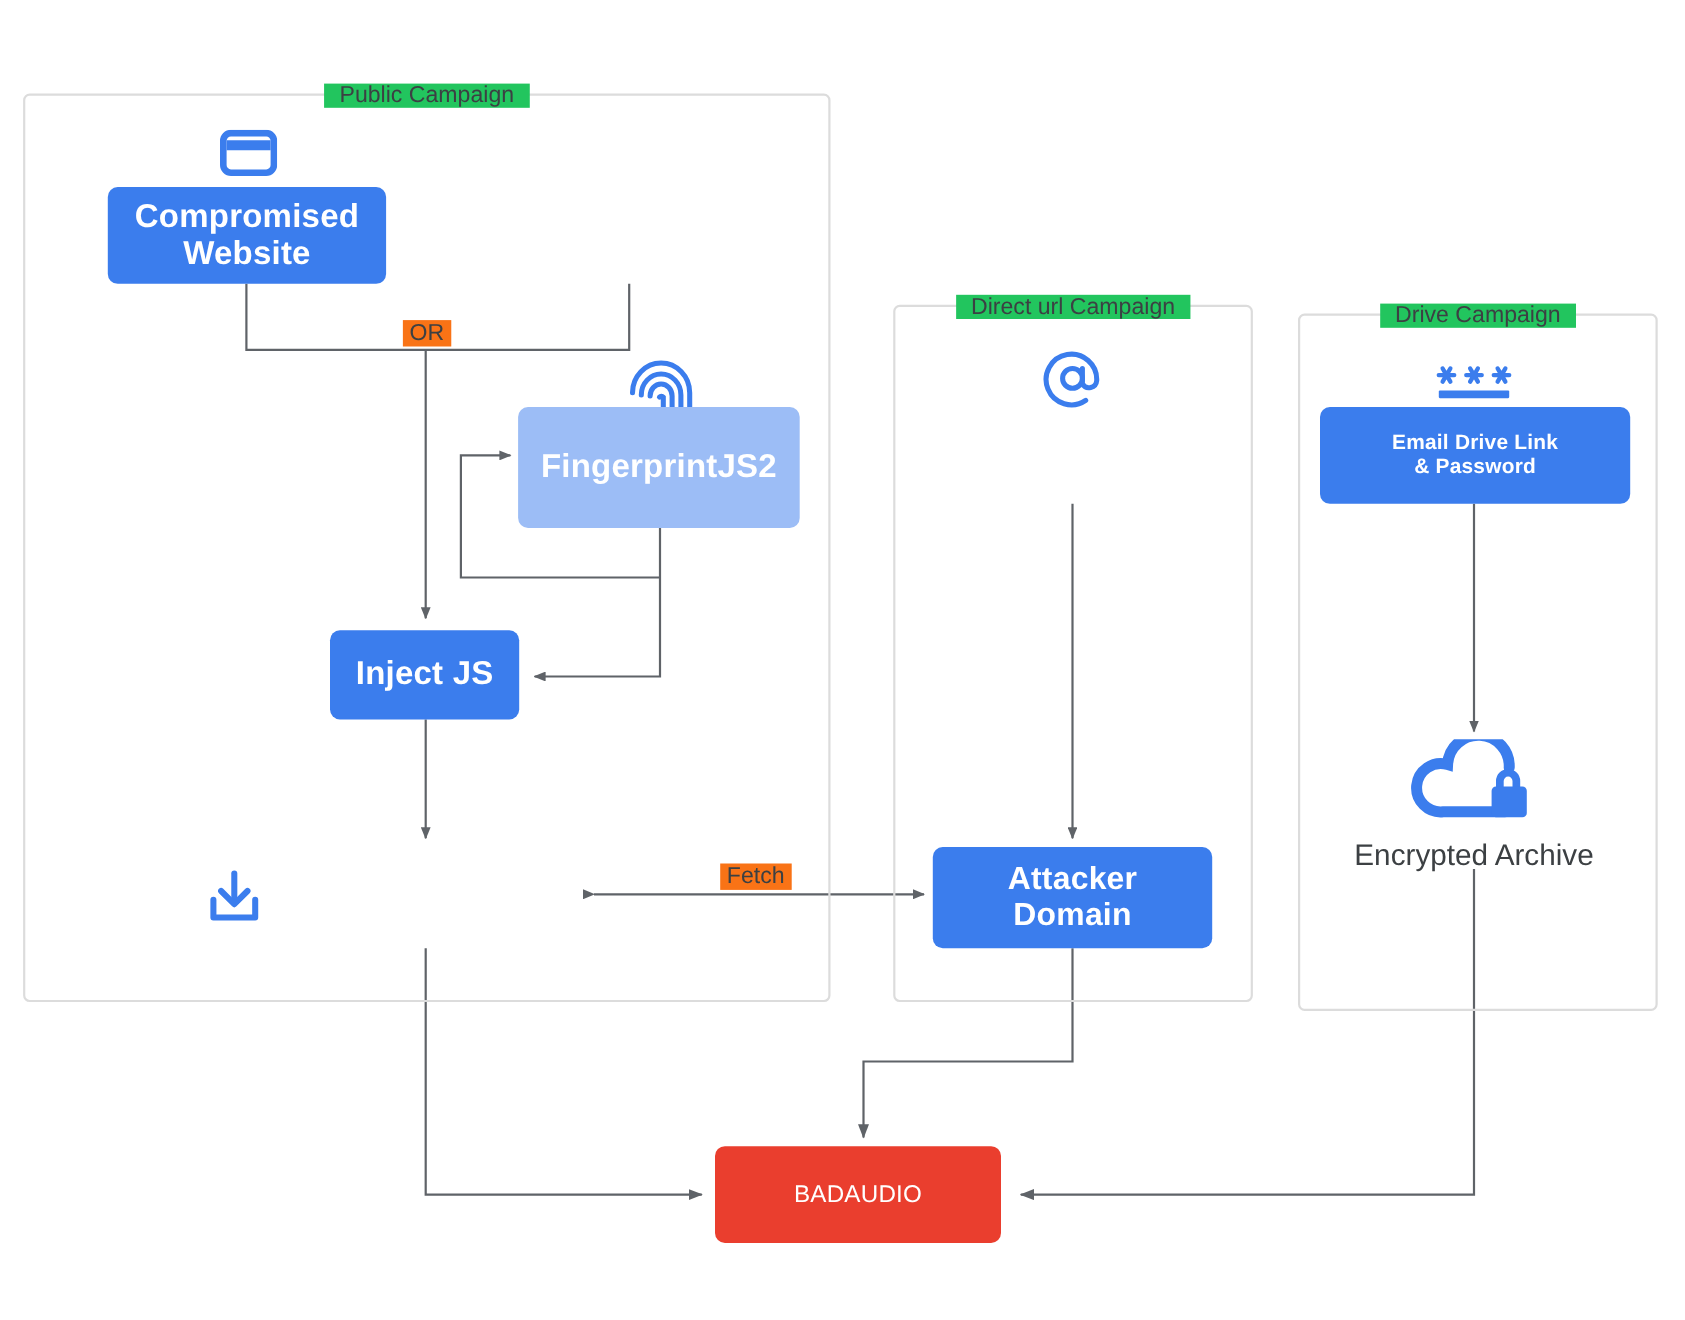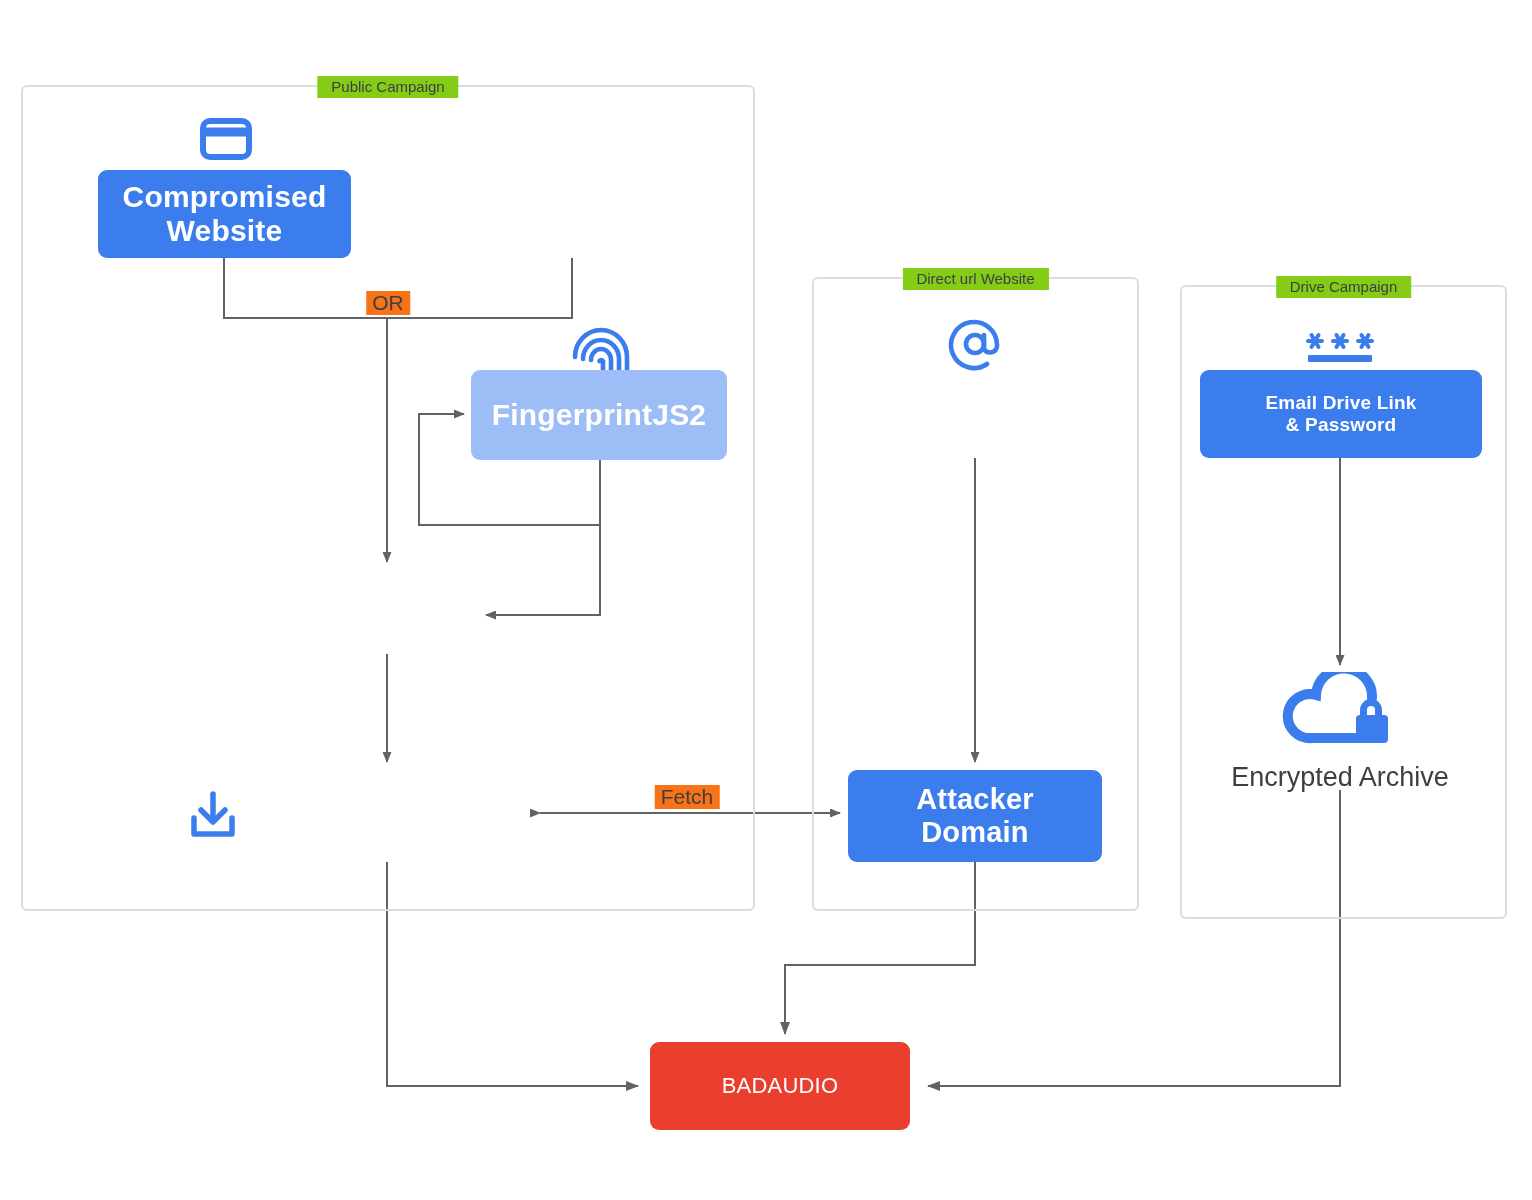--- a/index.html
+++ b/index.html
@@ -1,22 +1,22 @@
 <!DOCTYPE html>
 <html><head>
 <meta charset="utf-8">
 <style>
   html,body{margin:0;padding:0;background:#ffffff;}
   body{width:1532px;height:1200px;font-family:"Liberation Sans",sans-serif;position:relative;overflow:hidden;}
   #stage{position:absolute;left:0;top:0;width:1532px;height:1200px;}
 
   
   .group{position:absolute;border:2px solid #dcdcdc;border-radius:6px;box-sizing:border-box;}
-  .group-title{position:absolute;background:#84cc16;padding:0 14px;color:#3c4043;
-    font-size:15px;line-height:22px;white-space:nowrap;transform:translate(-50%,-50%);}
+  .group-title{position:absolute;background:#22c55e;padding:0 14px;color:#3c4043;
+    font-size:21px;line-height:22px;white-space:nowrap;transform:translate(-50%,-50%);}
 
   
   .node{position:absolute;box-sizing:border-box;border-radius:9px;display:flex;
         align-items:center;justify-content:center;text-align:center;
         color:#ffffff;font-weight:bold;letter-spacing:.2px;line-height:1.14;}
   .blue{background:#3B7DED;}
   .lightblue{background:#9CBDF6;}
   .red{background:#EA3E2E;}
 
   
@@ -69,21 +69,21 @@
 
       <path d="M1340,790 L1340,1086 L928,1086" marker-end="url(#ahS)"></path>
     </g>
   </svg>
 
   <div class="group" style="left:21px;top:85px;width:734px;height:826px;">
     <div class="group-title" style="left:50%;top:0;">Public Campaign</div>
   </div>
 
   <div class="group" style="left:812px;top:277px;width:327px;height:634px;">
-    <div class="group-title" style="left:50%;top:0;">Direct url Website</div>
+    <div class="group-title" style="left:50%;top:0;">Direct url Campaign</div>
   </div>
 
   <div class="group" style="left:1180px;top:285px;width:327px;height:634px;">
     <div class="group-title" style="left:50%;top:0;">Drive Campaign</div>
   </div>
 
   <div class="icon" style="left:200px;top:118px;width:52px;height:42px;">
     <svg width="52" height="42" viewBox="0 0 52 42">
       <rect x="3" y="3" width="46" height="36" rx="7" ry="7" fill="none" stroke="#3B7DED" stroke-width="6"></rect>
       <path d="M6,14 H46" stroke="#3B7DED" stroke-width="9" stroke-linecap="butt"></path>
@@ -145,24 +145,27 @@
       <rect x="74" y="43" width="32" height="28" rx="4" fill="#3B7DED"></rect>
     </svg>
   </div>
 
   <div class="node blue" style="left:98px;top:170px;width:253px;height:88px;font-size:30px;">
     <span style="white-space:pre-line;">Compromised
 Website</span>
   </div>
 
 
-  <div class="node lightblue" style="left:471px;top:370px;width:256px;height:90px;font-size:30px;">
+  <div class="node lightblue" style="left:471px;top:370px;width:256px;height:110px;font-size:30px;">
     <span style="white-space:pre-line;">FingerprintJS2</span>
   </div>
 
+  <div class="node blue" style="left:300px;top:573px;width:172px;height:81px;font-size:30px;">
+    <span style="white-space:pre-line;">Inject JS</span>
+  </div>
 
 
 
   <div class="node blue" style="left:848px;top:770px;width:254px;height:92px;font-size:29px;">
     <span style="white-space:pre-line;">Attacker
 Domain</span>
   </div>
 
   <div class="node blue" style="left:1200px;top:370px;width:282px;height:88px;font-size:19px;">
     <span style="white-space:pre-line;">Email Drive Link

